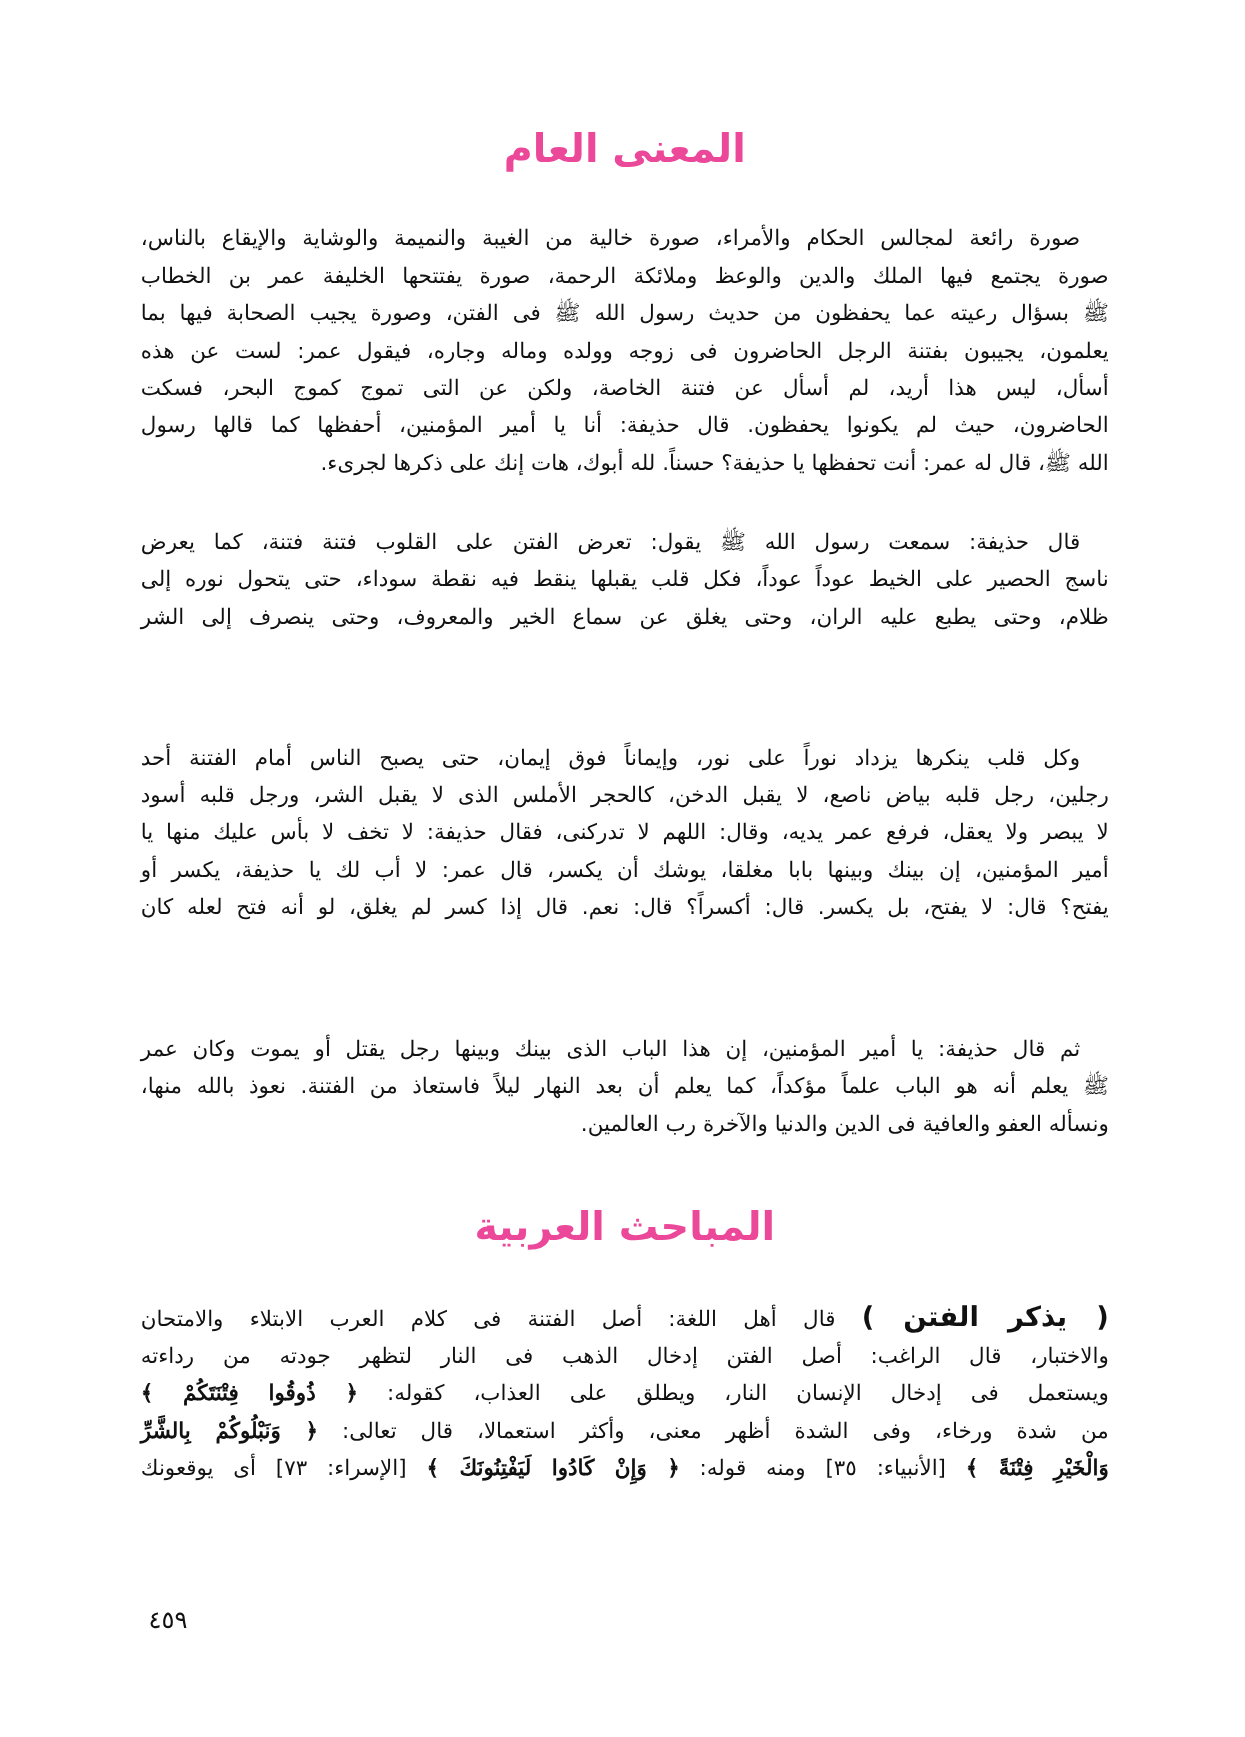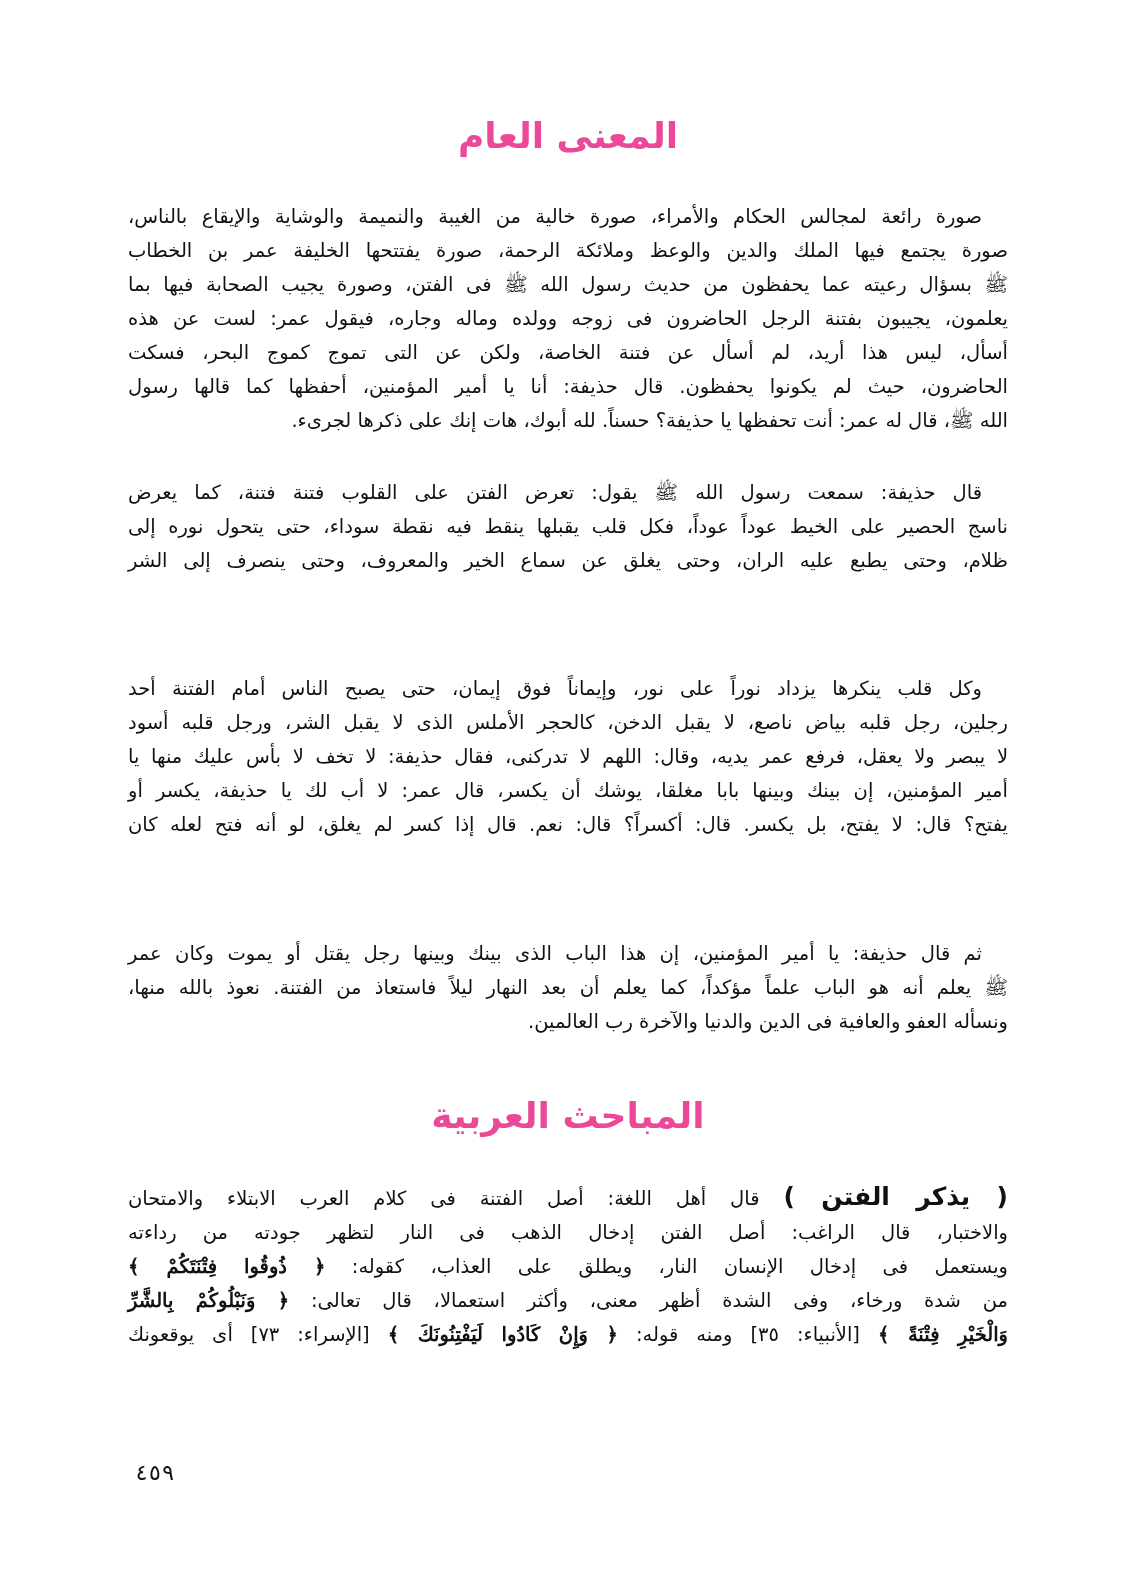--- a/index.html
+++ b/index.html
@@ -77,21 +77,21 @@
     .quran {
       font-weight: bold;
       font-family: "DejaVu Serif", "Liberation Serif", serif;
     }
     .page-number {
       position: absolute;
       left: 135px;
       top: 1460px;
       font-size: 22px;
       direction: rtl;
-      font-family: Liberation Mono, monospace;
+      font-family: Liberation Serif, serif;
     }
   </style>
 </head>
 <body>
 
 <div class="page">
 
   <h1 class="section-title title-1">المعنى العام</h1>
 
   <div class="para p1">

